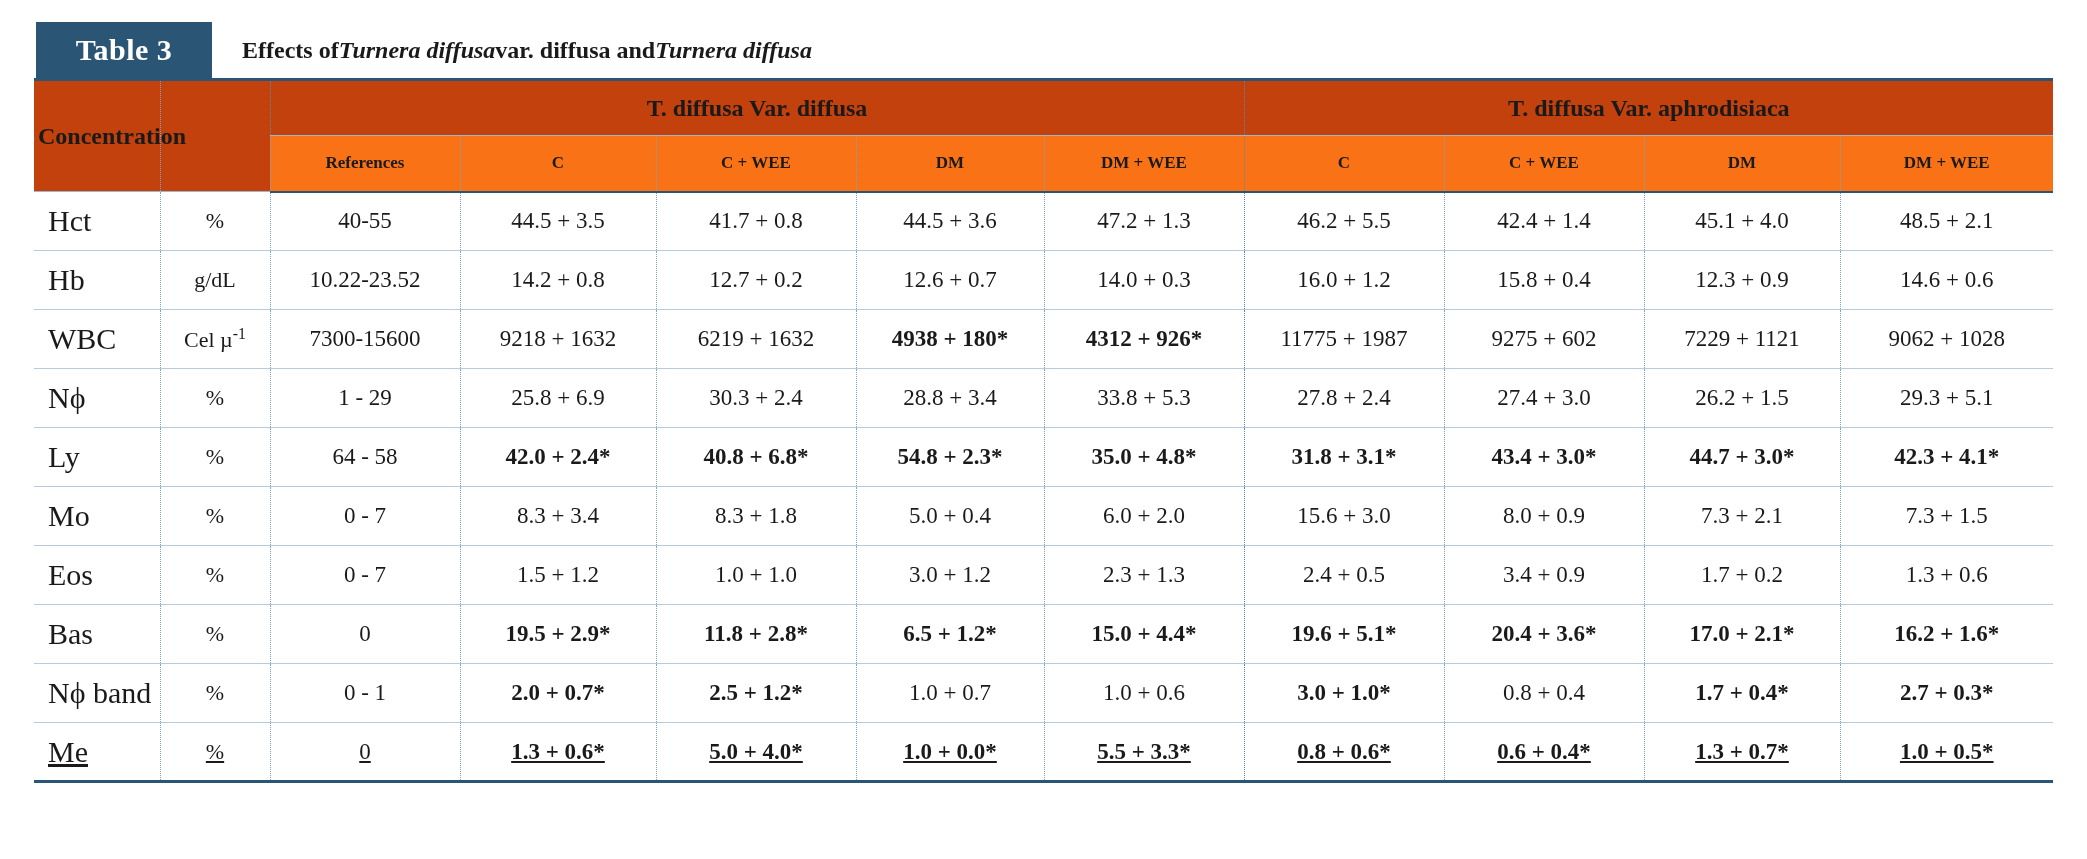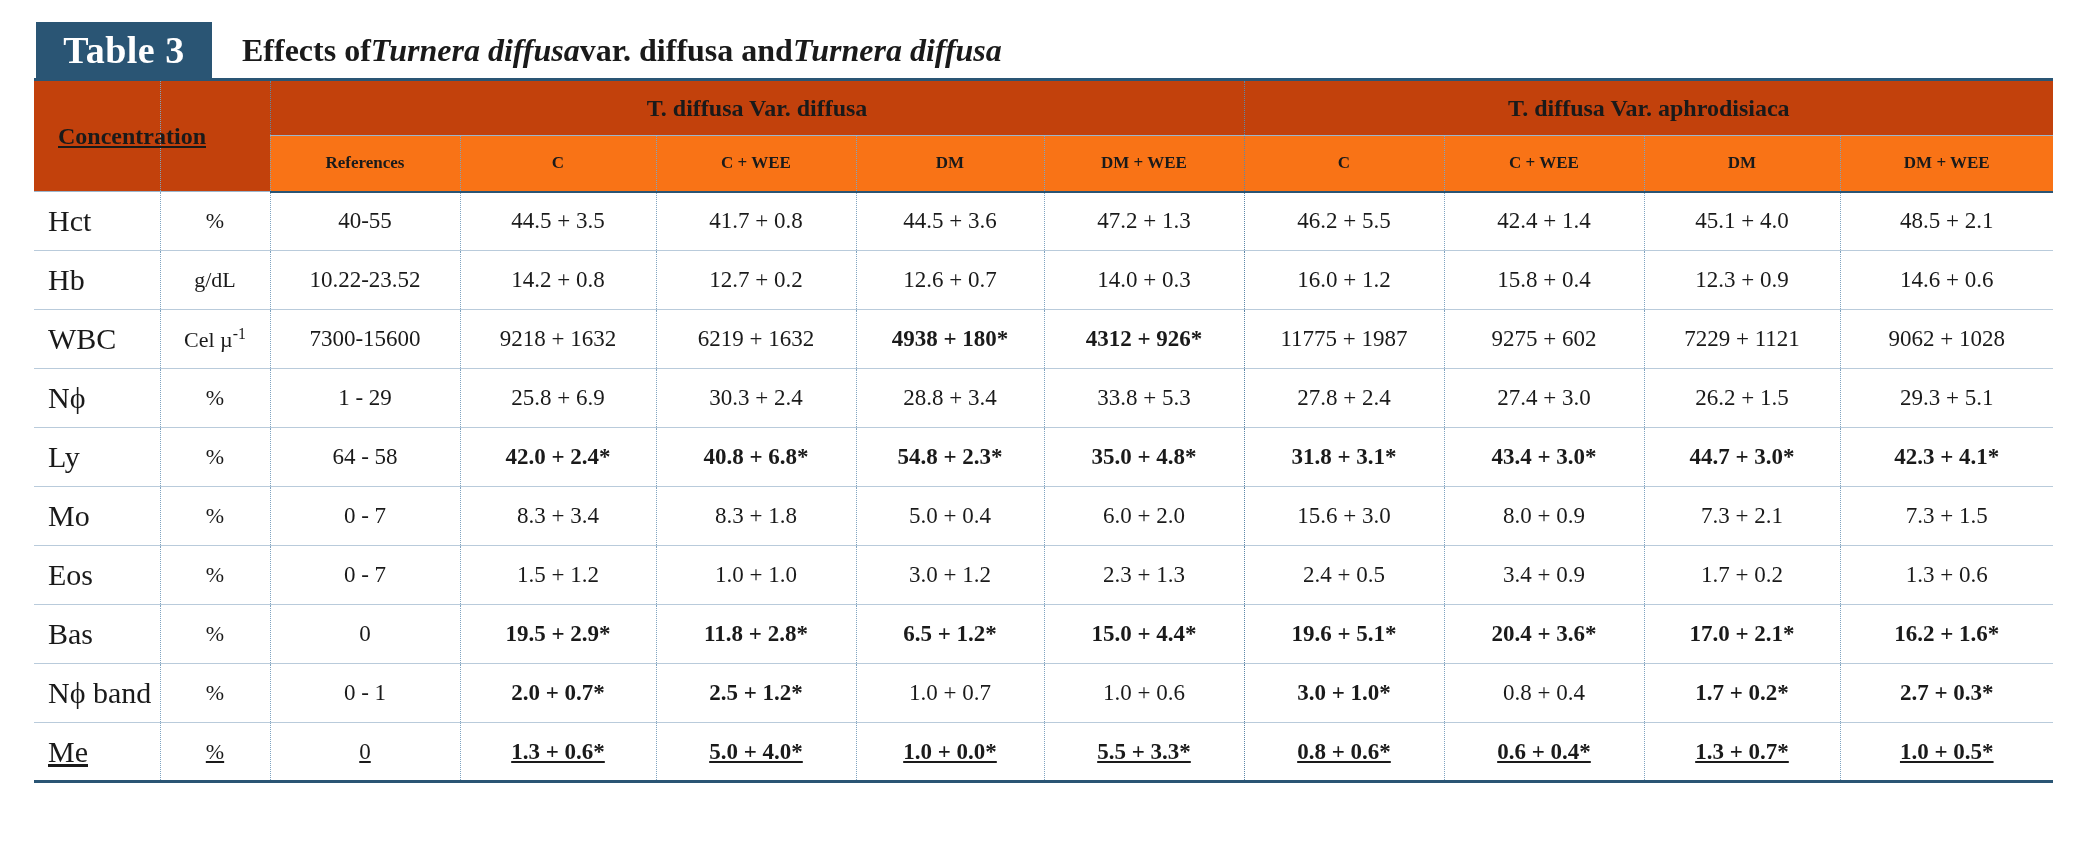--- a/index.html
+++ b/index.html
@@ -27,34 +27,34 @@
     display: flex;
     align-items: stretch;
     height: 56px;
     margin-left: 2px;
   }
   .table-badge {
     background: #2a5574;
     color: #ffffff;
     font-family: "Liberation Serif", serif;
     font-weight: bold;
-    font-size: 38px;
+    font-size: 30px;
     letter-spacing: 0.5px;
     display: flex;
     align-items: center;
     justify-content: center;
     width: 176px;
     height: 56px;
     box-sizing: border-box;
   }
   .title-text {
     display: flex;
     align-items: center;
     font-family: "Liberation Serif", serif;
-    font-size: 32px;
+    font-size: 24px;
     font-weight: bold;
     color: #1a1a1a;
     padding-left: 30px;
     white-space: nowrap;
   }
   .title-text em {
     font-style: italic;
   }
 
   
@@ -86,24 +86,23 @@
     font-size: 17px;
     font-weight: bold;
     text-align: center;
     border-bottom: 2px solid #2a5574;
   }
   th.conc {
     background: #eaf2fa;
     font-size: 25px;
     font-weight: bold;
     text-align: left;
-    padding-left: 24px;
+    padding-left: 4px;
     border-top: 3px solid #2a5574;
     border-bottom: 2px solid #2a5574;
-    text-decoration: underline;
   }
   th.unit-blank {
     background: #eaf2fa;
     border-top: 3px solid #2a5574;
     border-bottom: 2px solid #2a5574;
     border-left: 1px dotted #7fa3c0;
   }
 
   .vsep { border-left: 1px dotted #7fa3c0; }
   .vsep-strong { border-left: 1px dotted #5d87a8; }
@@ -288,21 +287,21 @@
         <tr>
           <td class="rowlab">Nϕ band</td>
           <td class="unit">%</td>
           <td class="vsep">0 - 1</td>
           <td class="vsep sig">2.0 + 0.7*</td>
           <td class="vsep sig">2.5 + 1.2*</td>
           <td class="vsep">1.0 + 0.7</td>
           <td class="vsep">1.0 + 0.6</td>
           <td class="vsep-strong sig">3.0 + 1.0*</td>
           <td class="vsep">0.8 + 0.4</td>
-          <td class="vsep sig">1.7 + 0.2*</td>
+          <td class="vsep sig">1.7 + 0.4*</td>
           <td class="vsep sig">2.7 + 0.3*</td>
         </tr>
         <tr>
           <td class="rowlab">Me</td>
           <td class="unit">%</td>
           <td class="vsep">0</td>
           <td class="vsep sig">1.3 + 0.6*</td>
           <td class="vsep sig">5.0 + 4.0*</td>
           <td class="vsep sig">1.0 + 0.0*</td>
           <td class="vsep sig">5.5 + 3.3*</td>

